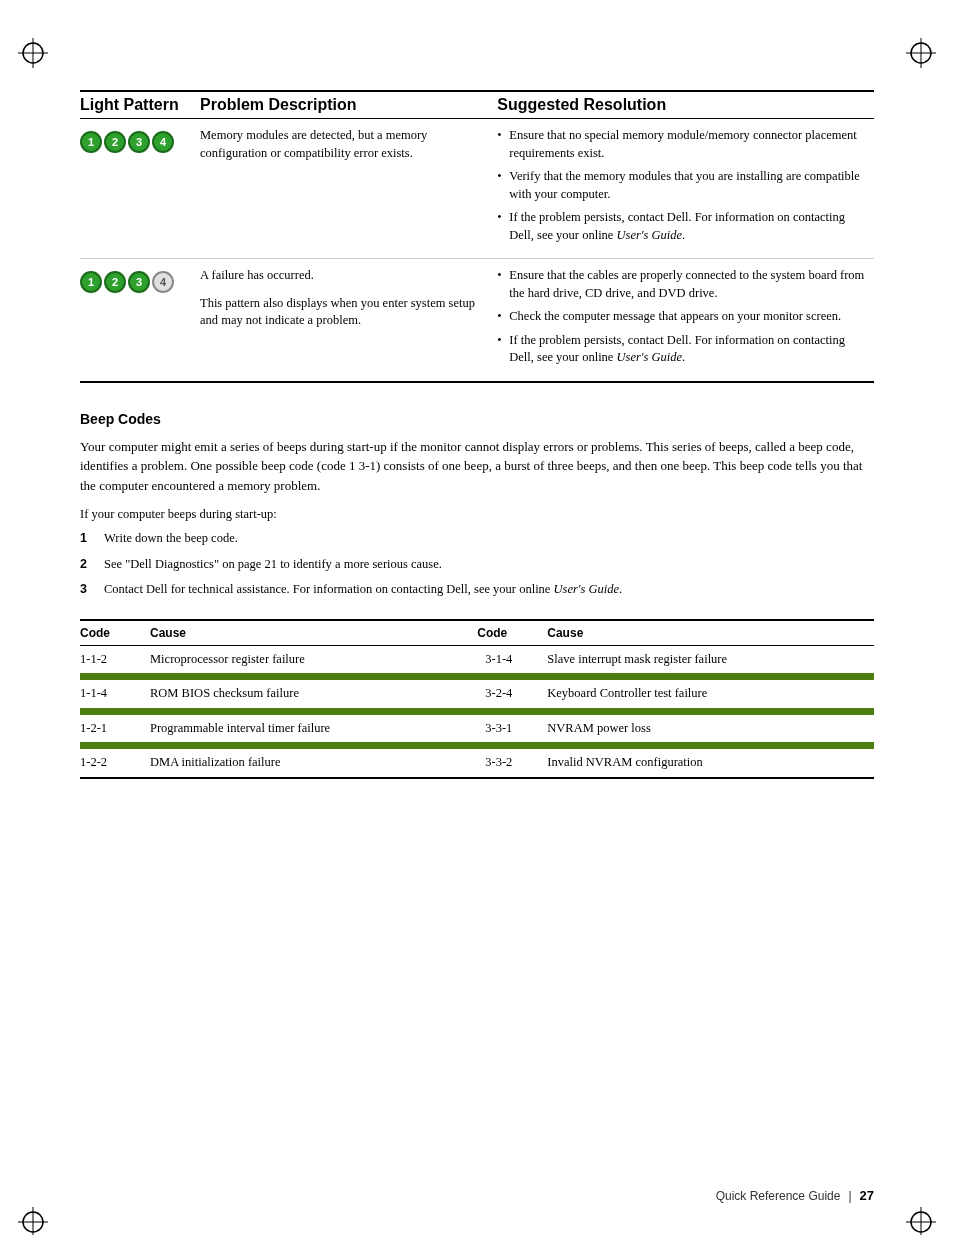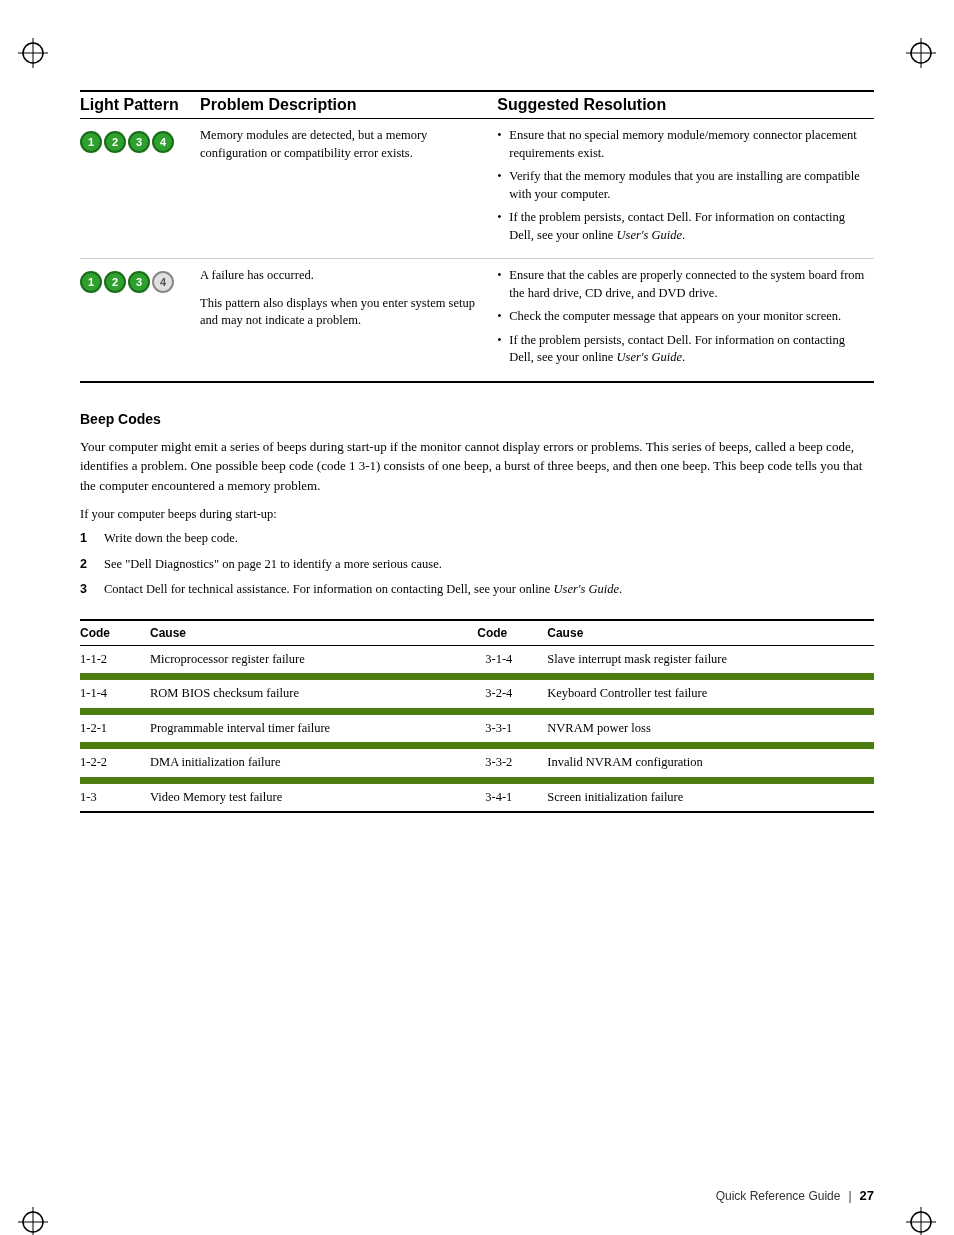--- a/index.html
+++ b/index.html
@@ -381,26 +381,20 @@
               <td>Programmable interval timer failure</td>
               <td>3-3-1</td>
               <td>NVRAM power loss</td>
             </tr>
             <tr>
               <td>1-2-2</td>
               <td>DMA initialization failure</td>
               <td>3-3-2</td>
               <td>Invalid NVRAM configuration</td>
             </tr>
-            <tr>
-              <td>1-3</td>
-              <td>Video Memory test failure</td>
-              <td>3-4-1</td>
-              <td>Screen initialization failure</td>
-            </tr>
           </tbody>
       </table>
 
     </div>
 
   </div>
 
   <div class="footer">
     <span class="footer-text">Quick Reference Guide</span>
     <span class="footer-separator">|</span>

